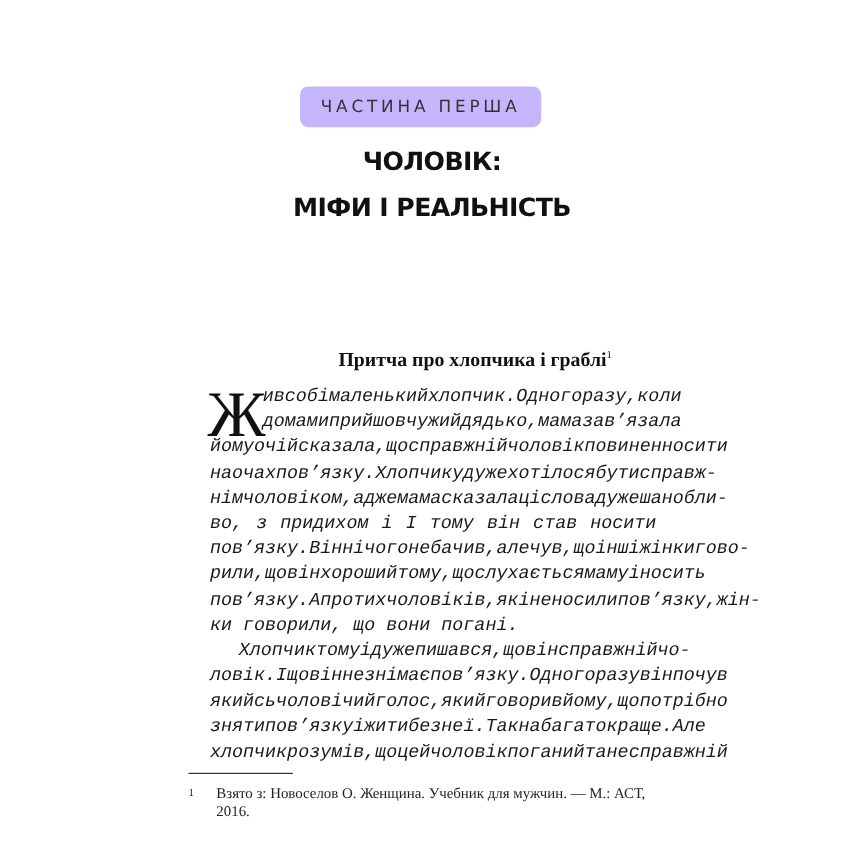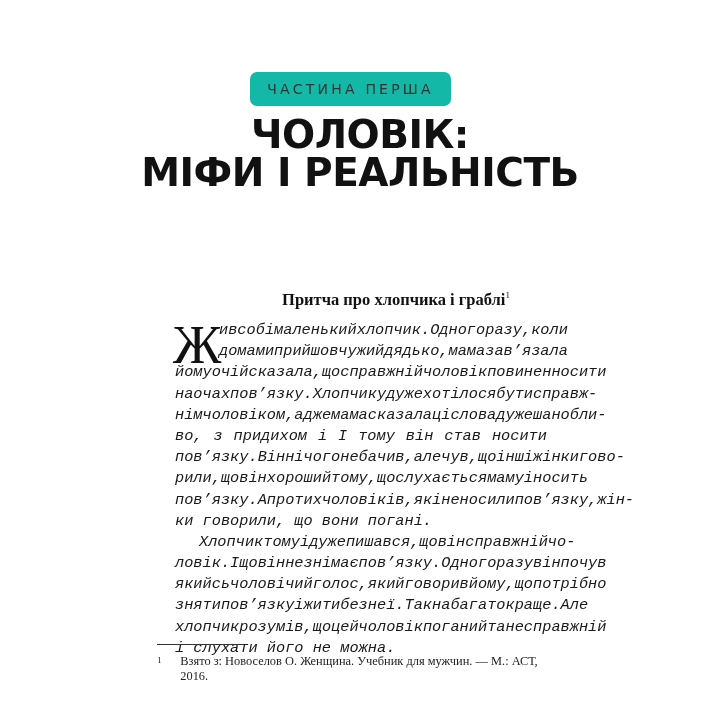--- a/index.html
+++ b/index.html
@@ -1,26 +1,26 @@
 <!DOCTYPE html>
 <html><head>
 <meta charset="utf-8">
 <style>
   html, body { margin: 0; padding: 0; background: #ffffff; }
   body { width: 720px; height: 720px; position: relative; overflow: hidden; color: #1a1a1a; }
   .badge {
     position: absolute; left: 250px; top: 72px; width: 201px; height: 34px;
-    background: #14b8a6; border-radius: 7px;
+    background: #c4b5fd; border-radius: 7px;
     display: flex; align-items: center; justify-content: center;
     font-family: "DejaVu Sans", sans-serif; font-size: 14px; letter-spacing: 3.2px;
     color: #333;
   }
   .title {
     position: absolute; left: 0; width: 720px; top: 116px; text-align: center;
-    font-family: "DejaVu Sans", sans-serif; font-weight: bold; font-size: 39px;
+    font-family: "DejaVu Sans", sans-serif; font-weight: bold; font-size: 21px;
     line-height: 38px; color: #111; letter-spacing: -0.5px;
   }
   .subtitle {
     position: absolute; left: 0; width: 720px; top: 290px; text-align: center;
     font-family: "Liberation Serif", serif; font-weight: bold; font-size: 16.5px; color: #111; padding-left: 36px;
   }
   .subtitle sup { font-size: 9px; font-weight: normal; vertical-align: 7px; }
   .body {
     position: absolute; left: 175px; width: 372px; top: 320px;
     font-family: "Liberation Serif", serif; font-style: italic; font-size: 15.3px;
@@ -207,20 +207,19 @@
   <div class="line">
       <span>хлопчик</span>
       <span>розумів,</span>
       <span>що</span>
       <span>цей</span>
       <span>чоловік</span>
       <span>поганий</span>
       <span>та</span>
       <span>несправжній</span>
     </div>
-  <div class="line last">і слухати його не можна.</div>
 </div>
 
 <div class="fn-rule"></div>
 <div class="footnote">
   <span class="fn-num">1</span>
   <span>Взято з: Новоселов О. Женщина. Учебник для мужчин. — М.: АСТ, 2016.</span>
 </div>
 
 </body></html>

